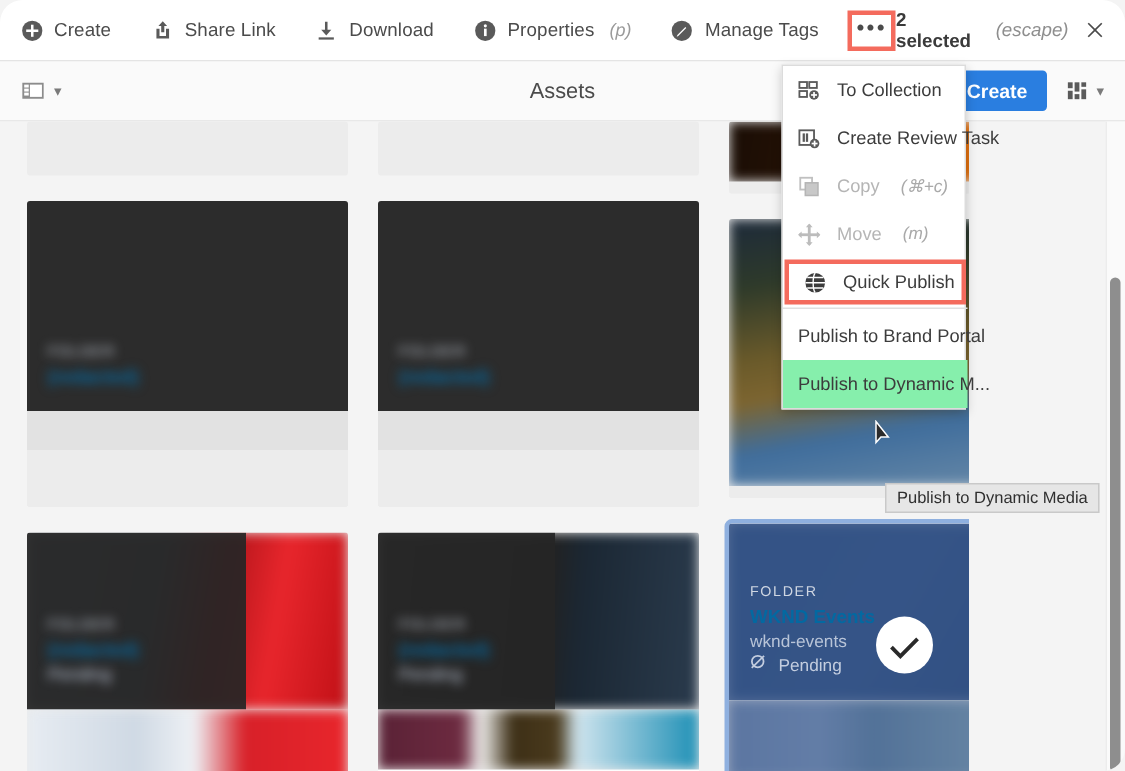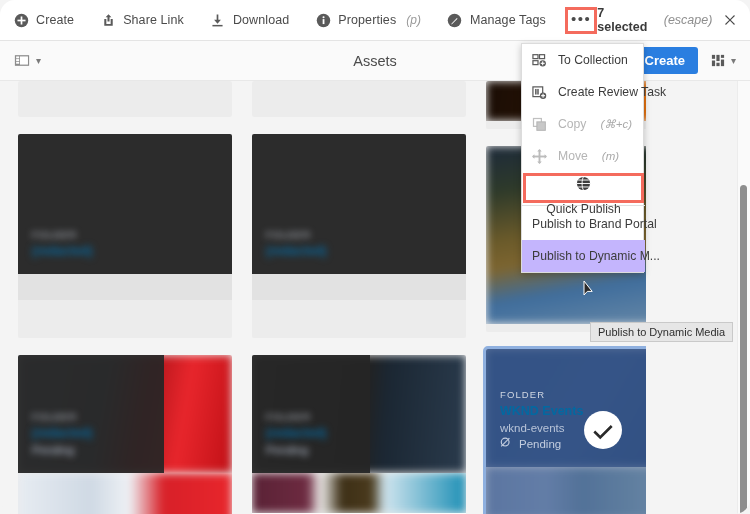--- a/index.html
+++ b/index.html
@@ -102,25 +102,25 @@
   .menu-list { width: 123px; }
   .mi {
     display: flex; align-items: center; gap: 11px;
     height: 32px; padding: 0 10px; font-size: 12.2px; color: #3c3c3c;
     cursor: pointer; white-space: nowrap;
   }
   .mi.dim { color: #b5b5b5; }
   .mi .mshort { font-style: italic; color: #a9a9a9; font-size: 11.5px; margin-left: 3px; }
   .mi-ico { width: 15px; height: 15px; flex: 0 0 15px; display: inline-flex; align-items: center; justify-content: center; }
   .mi-high {
-    border: 3px solid #f46b5d; margin: 1px 1px; height: 30px; flex-direction: column;
+    border: 3px solid #f46b5d; margin: 1px 1px; height: 30px;
   }
   .menu-sep { height: 1px; background: #e0e0e0; margin: 2px 0; }
   .mi-plain { padding-left: 10px; height: 32px; display: flex; align-items: center; font-size: 12.2px; color: #3c3c3c; cursor: pointer; white-space: nowrap; }
-  .mi-plain.hover { background: #c4b5fd; }
+  .mi-plain.hover { background: #86efac; }
 
   .tooltip {
     position: absolute; left: 590px; top: 294px;
     background: #e6e6e6; border: 1px solid #c9c9c9;
     color: #2f2f2f; font-size: 11px; padding: 3px 7px;
     z-index: 60; white-space: nowrap; margin-top: 28px;
   }
   .cursor { position: absolute; left: 583px; top: 280px; z-index: 61; }
 
   
@@ -186,21 +186,21 @@
           </svg>
       </span>
       <span class="lbl">Manage Tags</span>
     </div>
 
     <div class="more-btn">
       <span class="dots">•••</span>
     </div>
 
     <div class="tb-right">
-      <span class="sel-count">7 selected</span>
+      <span class="sel-count">2 selected</span>
       <span class="sel-esc">(escape)</span>
       <span class="close-x">
         <svg width="14" height="14" viewBox="0 0 16 16">
             <path d="M2.4 3.3 3.3 2.4 8 7.1l4.7-4.7.9.9L8.9 8l4.7 4.7-.9.9L8 8.9l-4.7 4.7-.9-.9L7.1 8z" fill="#4b4b4b"></path>
           </svg>
       </span>
     </div>
   </div>
 
   <div class="subbar">

